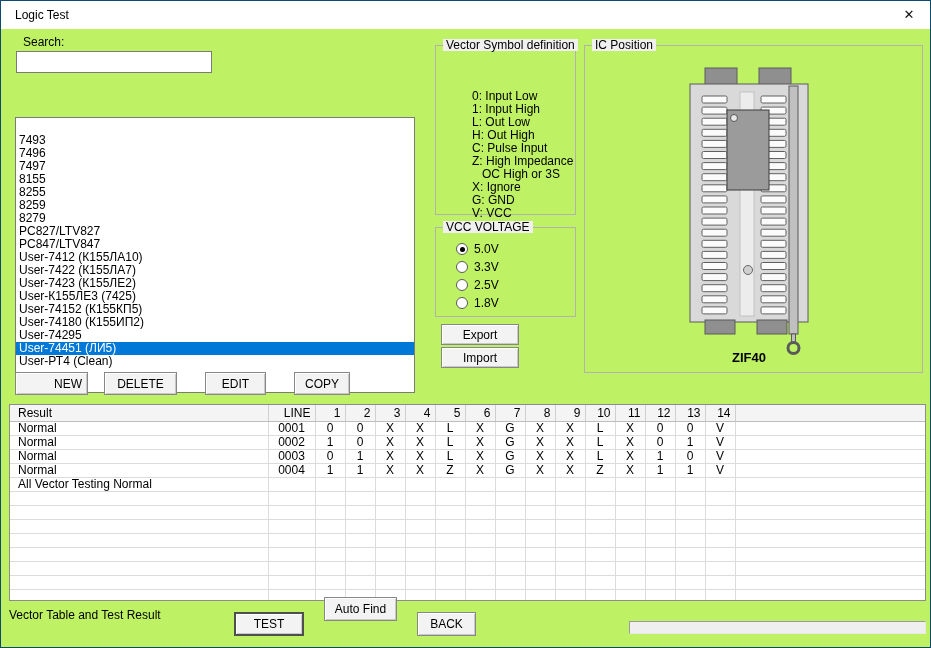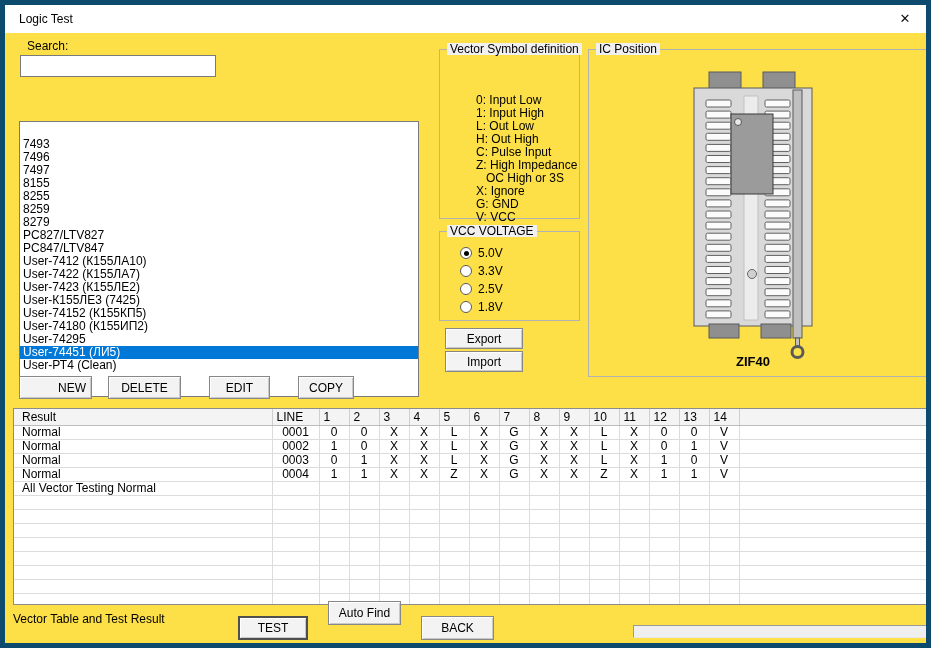--- a/index.html
+++ b/index.html
@@ -1,17 +1,17 @@
 <!DOCTYPE html>
 <html><head>
 <meta charset="utf-8">
 <style>
   * { margin:0; padding:0; box-sizing:border-box; }
   html,body { width:931px; height:648px; background:#fff; font-family:"Liberation Sans",sans-serif; }
-  .window { position:relative; width:931px; height:648px; background:#fde047; border:5px solid #0c4a6e; overflow:hidden; }
+  .window { position:relative; width:931px; height:648px; background:#bef264; border:1px solid #0c4a6e; overflow:hidden; }
   .titlebar { position:absolute; left:0; top:0; right:0; height:28px; background:#ffffff; }
   .title { position:absolute; left:14px; top:7px; font-size:12px; color:#000; }
   .close-btn { position:absolute; right:6px; top:3px; width:30px; height:22px; text-align:center; line-height:22px; font-size:13px; color:#111; cursor:pointer; }
 
   .search-label { position:absolute; left:22px; top:34px; font-size:12px; }
   .search-input { position:absolute; left:15px; top:50px; width:196px; height:22px; border:1px solid #7a7a7a; background:#fff; font:12px "Liberation Sans",sans-serif; padding:2px 4px; }
 
   .chip-list { position:absolute; left:14px; top:84px; width:400px; height:276px; background:#fff; border:1px solid #7a7a7a; overflow:hidden; padding-top:16px;margin-top:32px; }
   .list-item { height:13px; line-height:13px; font-size:12px; padding-left:3px; white-space:nowrap; }
 
@@ -37,30 +37,30 @@
 
   #btn-export { left:440px; top:323px; width:78px; height:21px; }
   #btn-import { left:440px; top:346px; width:78px; height:21px; }
 
   #ic-group { left:583px; top:44px; width:339px; height:328px; }
   #socket-svg { position:absolute; left:0; top:0; }
   .zif-label { position:absolute; left:114px; top:304px; width:100px; text-align:center; font-size:13px; font-weight:bold; }
 
   #table-wrap { position:absolute; left:8px; top:403px; width:917px; height:197px; background:#fff; border:1px solid #8c8c8c; overflow:hidden; }
   table { border-collapse:collapse; table-layout:fixed; width:100%; }
-  th { font-weight:normal; font-size:12px; text-align:left; background:#f4f4f4; border-right:1px solid #cfcfcf; border-bottom:1px solid #bdbdbd; height:16px; padding:0 4px; white-space:nowrap; overflow:hidden; }
+  th { font-weight:normal; font-size:12px; text-align:right; background:#f4f4f4; border-right:1px solid #cfcfcf; border-bottom:1px solid #bdbdbd; height:16px; padding:0 4px; white-space:nowrap; overflow:hidden; }
   th.col-result { text-align:left; padding-left:8px; }
   th.filler, td.filler { border-right:none; }
   td { font-size:12px; height:13px; line-height:13px; text-align:center; border-right:1px solid #dcdcdc; border-bottom:1px solid #dcdcdc; padding:0; white-space:nowrap; overflow:hidden; }
   td.col-result { text-align:left; padding-left:8px; }
 
   .footer-label { position:absolute; left:8px; top:607px; font-size:12px; }
   #btn-test     { left:233px; top:611px; width:70px; height:24px; border:2px solid #4f4f4f; }
   #btn-autofind { left:323px; top:596px; width:73px; height:24px; }
-  #btn-back     { left:416px; top:611px; width:73px; height:24px; }
+  #btn-back     { left:416px; top:611px; width:59px; height:24px; }
   #progress { position:absolute; left:628px; top:620px; width:297px; height:13px; background:#efefef; border:1px solid #9a9a9a; border-right-color:#e8e8e8; border-bottom-color:#e8e8e8; }
 </style>
 </head>
 <body>
 
 <div class="window">
   <div class="titlebar">
     <span class="title">Logic Test</span>
     <span class="close-btn">✕</span>
   </div>

